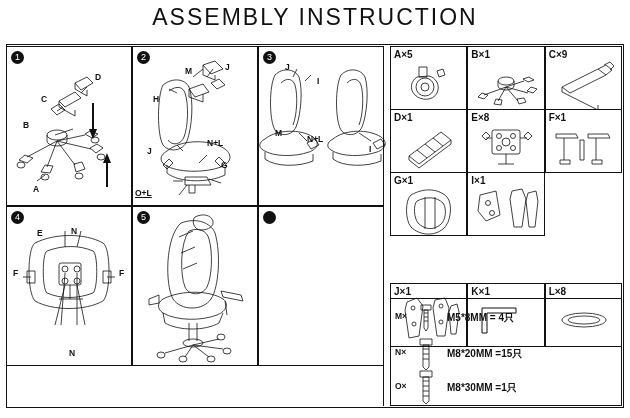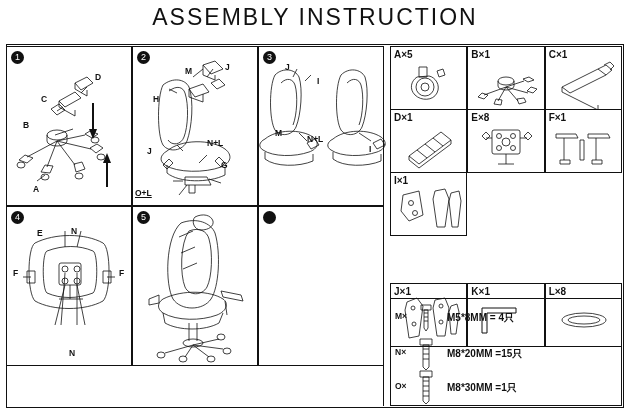--- a/index.html
+++ b/index.html
@@ -310,21 +310,21 @@
             <path d="M38 40 l18 -6"></path>
             <path d="M14 46 l-4 4 6 2 4 -4z"></path>
             <path d="M28 52 l-2 5 7 1 1 -5z"></path>
             <path d="M49 52 l2 5 7 -2 -2 -4z"></path>
             <path d="M59 44 l6 2 4 -4 -6 -2z"></path>
             <path d="M55 32 l6 -2 5 3 -6 2z"></path>
           </g>
         </svg>
       </div>
       <div class="pcell">
-        <div class="hdr">C×1</div>
+        <div class="hdr">C×9</div>
         <svg width="77" height="64">
           <g class="ln" stroke-width="0.8">
             <path d="M16 40 l36 -18 8 6 -36 18z"></path>
             <path d="M16 40 l0 5 36 18 0 -5"></path>
             <path d="M52 22 l8 -4 6 5 -6 5"></path>
             <path d="M58 18 l6 -3 4 4 -4 4"></path>
           </g>
         </svg>
       </div>
     </div>
@@ -372,20 +372,31 @@
             <path d="M50 28 l0 22"></path>
               <path d="M46 50 l10 0 0 4 -10 0z"></path>
             <path d="M34 30 l4 0 0 20 -4 0z"></path>
           </g>
         </svg>
       </div>
     </div>
 
     <div class="prow r3">
       <div class="pcell">
+        <div class="hdr">G×1</div>
+        <svg width="77" height="64">
+          <g class="ln" stroke-width="0.8">
+            <path d="M20 22 c14 -8 28 -6 36 2 c6 7 4 26 -4 32 c-10 8 -24 6 -32 -2 c-6 -7 -6 -27 0 -32z"></path>
+            <path d="M26 28 c10 -5 20 -4 26 2 c4 5 3 18 -3 22 c-8 6 -16 4 -22 -2 c-4 -5 -5 -18 -1 -22z"></path>
+            <path d="M34 24 l0 32"></path>
+              <path d="M44 24 l0 32"></path>
+          </g>
+        </svg>
+      </div>
+      <div class="pcell">
         <div class="hdr">I×1</div>
         <svg width="77" height="64">
           <g class="ln" stroke-width="0.8">
             <path d="M12 22 l16 -4 4 24 -14 6 -8 -10z"></path>
             <circle cx="20" cy="30" r="2.5"></circle>
               <circle cx="24" cy="40" r="2.5"></circle>
             <path d="M44 18 l10 -2 4 10 -4 28 -8 0 -4 -28z"></path>
             <path d="M60 20 l8 -2 2 10 -3 26 -6 0 -3 -26z"></path>
           </g>
         </svg>

